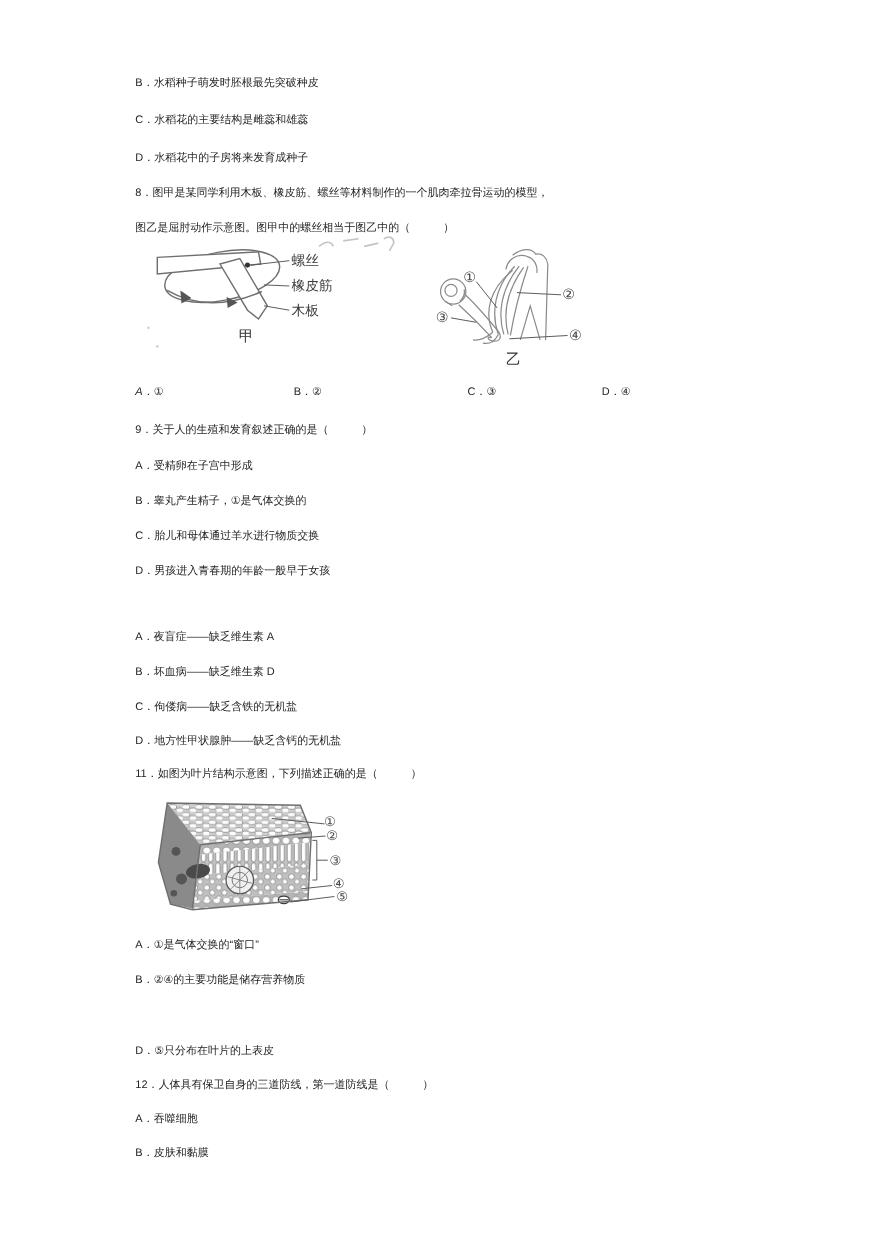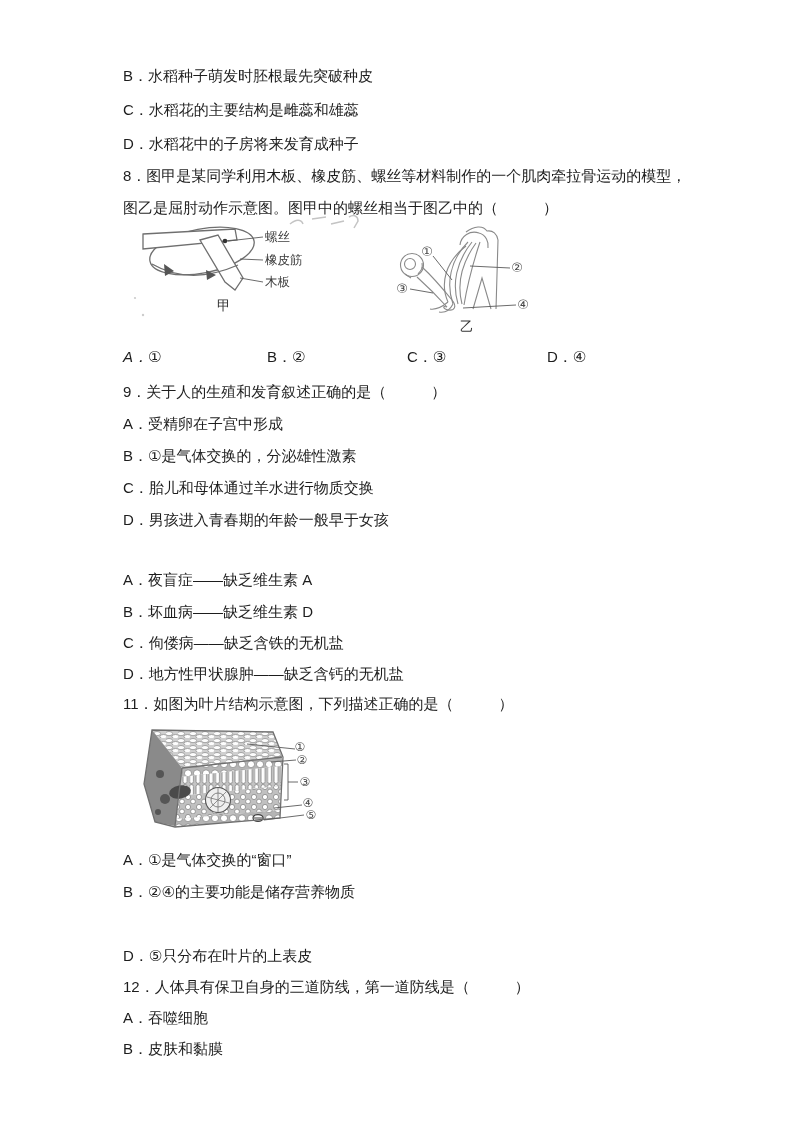--- a/index.html
+++ b/index.html
@@ -5,27 +5,27 @@
   html,body{margin:0;padding:0;}
   body{
     width:794px;height:1123px;
     background:#ffffff;
     font-family:"Liberation Sans","DejaVu Sans",sans-serif;
     position:relative;overflow:hidden;
   }
   .page{position:absolute;left:0;top:0;width:794px;height:1123px;background:#ffffff;color:#1d1d1d;}
   .ln{
     position:absolute;left:123px;
-    font-size:15px;line-height:20px;
+    font-size:10px;line-height:20px;
     color:#1d1d1d;white-space:pre;
     letter-spacing:0;
   }
   .optrow{left:0;width:794px;height:20px;}
   .optrow span{position:absolute;top:0;white-space:pre;}
-  .opt-a{left:123px;font-style:italic;} .opt-b{left:267px;} .opt-c{left:407px;} .opt-d{left:547px;}
+  .opt-a{left:123px;font-style:italic;} .opt-b{left:267px;} .opt-c{left:425px;} .opt-d{left:547px;}
   svg{position:absolute;overflow:visible;}
   svg text{font-family:"Liberation Sans","DejaVu Sans",sans-serif;}
   .figlabel{font-size:12.5px;fill:#3c3c3c;}
   .figcap{font-size:13.5px;fill:#333333;}
   .mark{font-size:13px;fill:#4a4a4a;}
   .markS{font-size:12px;fill:#4a4a4a;}
   .sk{stroke:#6f6f6f;stroke-width:1.3;fill:none;}
   .skw{stroke:#6f6f6f;stroke-width:1.3;fill:#ffffff;}
   .skt{stroke:#8a8a8a;stroke-width:1.1;fill:none;}
   .lead{stroke:#5a5a5a;stroke-width:0.9;fill:none;}
@@ -98,21 +98,21 @@
 
   <div class="ln optrow" style="top:347px">
     <span class="opt-a">A．①</span>
     <span class="opt-b">B．②</span>
     <span class="opt-c">C．③</span>
     <span class="opt-d">D．④</span>
   </div>
 
   <div class="ln" style="top:382px">9．关于人的生殖和发育叙述正确的是（　　　）</div>
   <div class="ln" style="top:414px">A．受精卵在子宫中形成</div>
-  <div class="ln" style="top:446px">B．①是气体交换的，分泌雄性激素</div>
+  <div class="ln" style="top:446px">B．睾丸产生精子，①是气体交换的</div>
   <div class="ln" style="top:478px">C．胎儿和母体通过羊水进行物质交换</div>
   <div class="ln" style="top:510px">D．男孩进入青春期的年龄一般早于女孩</div>
 
   <div class="ln" style="top:570px">A．夜盲症——缺乏维生素 A</div>
   <div class="ln" style="top:602px">B．坏血病——缺乏维生素 D</div>
   <div class="ln" style="top:664px">D．地方性甲状腺肿——缺乏含钙的无机盐</div>
   <div class="ln" style="top:633px">C．佝偻病——缺乏含铁的无机盐</div>
 
   <div class="ln" style="top:694px">11．如图为叶片结构示意图，下列描述正确的是（　　　）</div>
 

